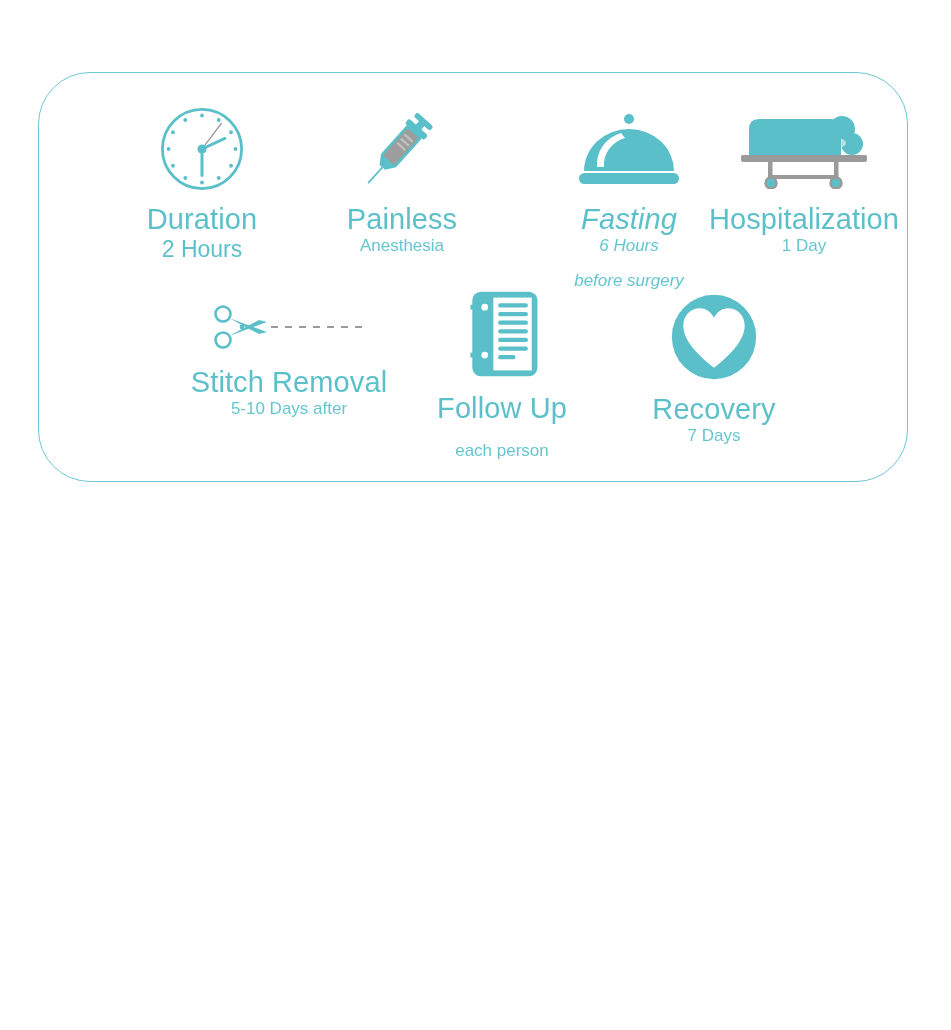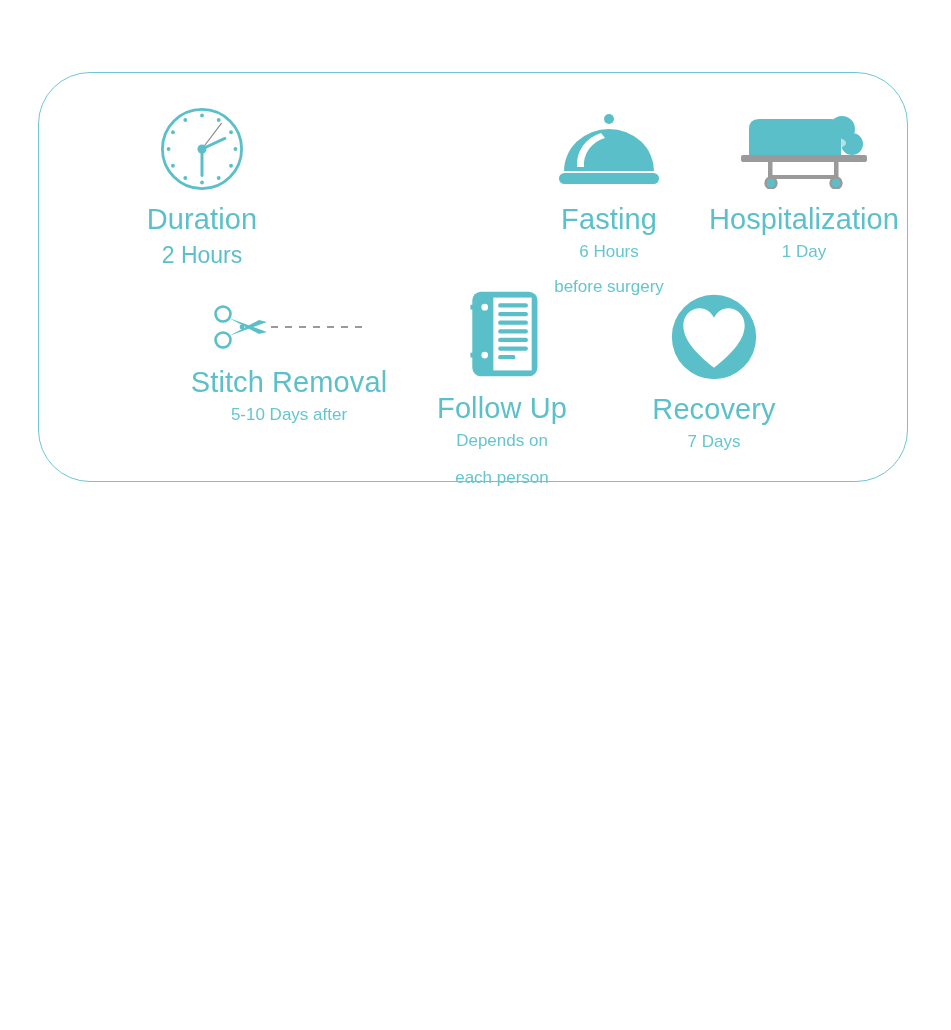--- a/index.html
+++ b/index.html
@@ -43,21 +43,21 @@
     color: #5bc0ca;
     line-height: 1.15;
     font-weight: 400;
     letter-spacing: .1px;
     white-space: nowrap;
   }
   .icon-sub {
     font-size: 17px;
     color: #66c6cf;
     line-height: 1.2;
-    margin-top: 6px;
+    margin-top: 0;
     white-space: nowrap;
   }
 
   
   .clock {
     width: 88px; height: 88px;
     margin: 0 auto;
   }
 
   
@@ -113,22 +113,42 @@
         <line x1="50" y1="50" x2="50" y2="80" stroke="#5bbfc9" stroke-width="3.4" stroke-linecap="round"></line>
         <line x1="50" y1="50" x2="76" y2="38" stroke="#5bbfc9" stroke-width="3.4" stroke-linecap="round"></line>
         <line x1="50" y1="50" x2="72" y2="21" stroke="#8d8d8d" stroke-width="1.4" stroke-linecap="round"></line>
         <circle cx="50" cy="50" r="5.2" fill="#5bbfc9"></circle>
       </svg>
     </div>
     <div class="icon-title">Duration</div>
     <div class="icon-sub" style="font-size:23px;color:#5bc0ca;">2 Hours</div>
   </div>
 
-
-  <div class="icon-cell" style="left:455px; top:38px; width:230px;">
+  <div class="icon-cell" style="left:258px; top:32px; width:210px;">
+    <div class="icon-art">
+      <svg class="syringe" viewBox="0 0 100 100" aria-hidden="true">
+        <g transform="rotate(42 50 44)">
+          <rect x="38" y="6" width="24" height="6" rx="3" fill="#5bbfc9"></rect>
+          <rect x="46" y="10" width="8" height="8" fill="#5bbfc9"></rect>
+          <rect x="36" y="17" width="28" height="7" rx="3" fill="#5bbfc9"></rect>
+          <rect x="39" y="22" width="22" height="46" rx="4" fill="#5bbfc9"></rect>
+          <rect x="42" y="26" width="16" height="40" rx="2" fill="#9d9d9d"></rect>
+          <rect x="44" y="32" width="12" height="2.6" fill="#bfbfbf"></rect>
+          <rect x="44" y="38" width="12" height="2.6" fill="#bfbfbf"></rect>
+          <rect x="44" y="44" width="12" height="2.6" fill="#bfbfbf"></rect>
+          <path d="M39 66 L61 66 L54 76 L46 76 Z" fill="#5bbfc9"></path>
+          <line x1="50" y1="76" x2="50" y2="99" stroke="#5bbfc9" stroke-width="1.8"></line>
+        </g>
+      </svg>
+    </div>
+    <div class="icon-title">Painless</div>
+    <div class="icon-sub">Anesthesia</div>
+  </div>
+
+  <div class="icon-cell" style="left:475px; top:38px; width:230px;font-style:italic;">
     <div class="icon-art" style="height:86px;">
       <svg class="cloche" viewBox="0 0 120 78" aria-hidden="true">
         <circle cx="60" cy="8" r="5" fill="#5bbfc9"></circle>
         <path d="M15 60 A45 42 0 0 1 105 60 Z" fill="#5bbfc9"></path>
         <path d="M28 56 A35 33 0 0 1 52 22 L56 27 A30 28 0 0 0 35 56 Z" fill="#ffffff"></path>
         <rect x="10" y="62" width="100" height="11" rx="5.5" fill="#5bbfc9"></rect>
       </svg>
     </div>
     <div class="icon-title">Fasting</div>
     <div class="icon-sub">6 Hours</div>
@@ -187,21 +207,20 @@
         </g>
         <g fill="none" stroke="#5bbfc9" stroke-width="5">
           <path d="M26 20 h-14"></path>
           <path d="M26 70 h-14"></path>
         </g>
         <circle cx="27" cy="20" r="5.5" fill="#ffffff" stroke="#5bbfc9" stroke-width="4"></circle>
         <circle cx="27" cy="70" r="5.5" fill="#ffffff" stroke="#5bbfc9" stroke-width="4"></circle>
       </svg>
     </div>
     <div class="icon-title">Follow Up</div>
-    <div class="icon-sub">Depends on</div>
     <div class="icon-sub" style="margin-top:16px;">each person</div>
   </div>
 
   <div class="icon-cell" style="left:565px; top:218px; width:220px;">
     <div class="icon-art" style="height:96px;">
       <svg class="heartcircle" viewBox="0 0 96 96" aria-hidden="true">
         <circle cx="48" cy="48" r="44" fill="#5bbfc9"></circle>
         <path d="M48 80 C22 60 16 46 16 36 C16 25 24 18 33 18 C40 18 45 22 48 28
                  C51 22 56 18 63 18 C72 18 80 25 80 36 C80 46 74 60 48 80 Z" fill="#ffffff"></path>
       </svg>

